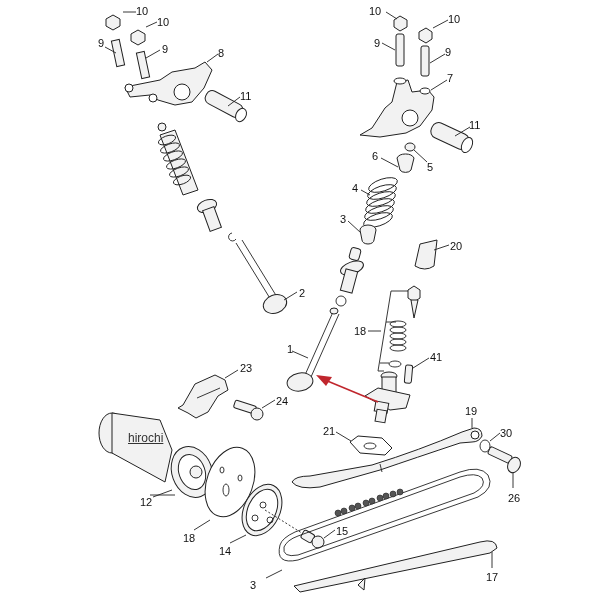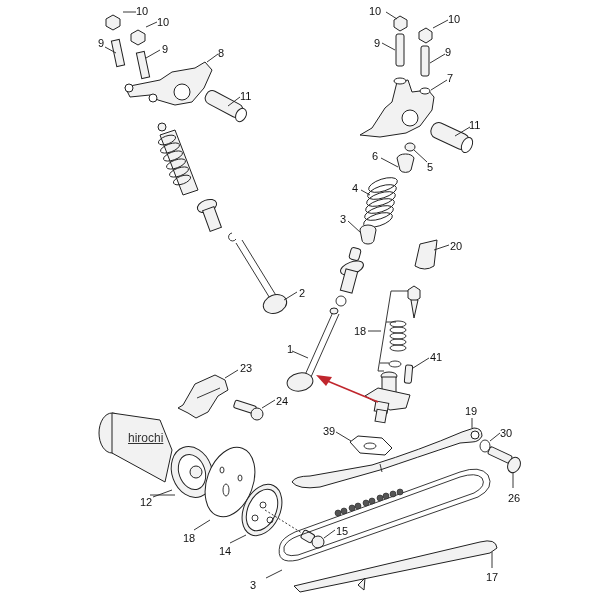--- a/index.html
+++ b/index.html
@@ -240,21 +240,21 @@
   <span class="lbl" style="left:352px;top:183px">4</span>
   <span class="lbl" style="left:340px;top:214px">3</span>
   <span class="lbl" style="left:450px;top:241px">20</span>
   <span class="lbl" style="left:299px;top:288px">2</span>
   <span class="lbl" style="left:354px;top:326px">18</span>
   <span class="lbl" style="left:287px;top:344px">1</span>
   <span class="lbl" style="left:430px;top:352px">41</span>
   <span class="lbl" style="left:240px;top:363px">23</span>
   <span class="lbl" style="left:276px;top:396px">24</span>
   <span class="lbl" style="left:465px;top:406px">19</span>
-  <span class="lbl" style="left:323px;top:426px">39</span>
+  <span class="lbl" style="left:323px;top:426px">21</span>
   <span class="lbl" style="left:500px;top:428px">30</span>
   <span class="lbl" style="left:140px;top:497px">12</span>
   <span class="lbl" style="left:508px;top:493px">26</span>
   <span class="lbl" style="left:336px;top:526px">15</span>
   <span class="lbl" style="left:183px;top:533px">18</span>
   <span class="lbl" style="left:219px;top:546px">14</span>
   <span class="lbl" style="left:250px;top:580px">3</span>
   <span class="lbl" style="left:486px;top:572px">17</span>
 
   <span class="wm" style="left:128px;top:431px">hirochi</span>

